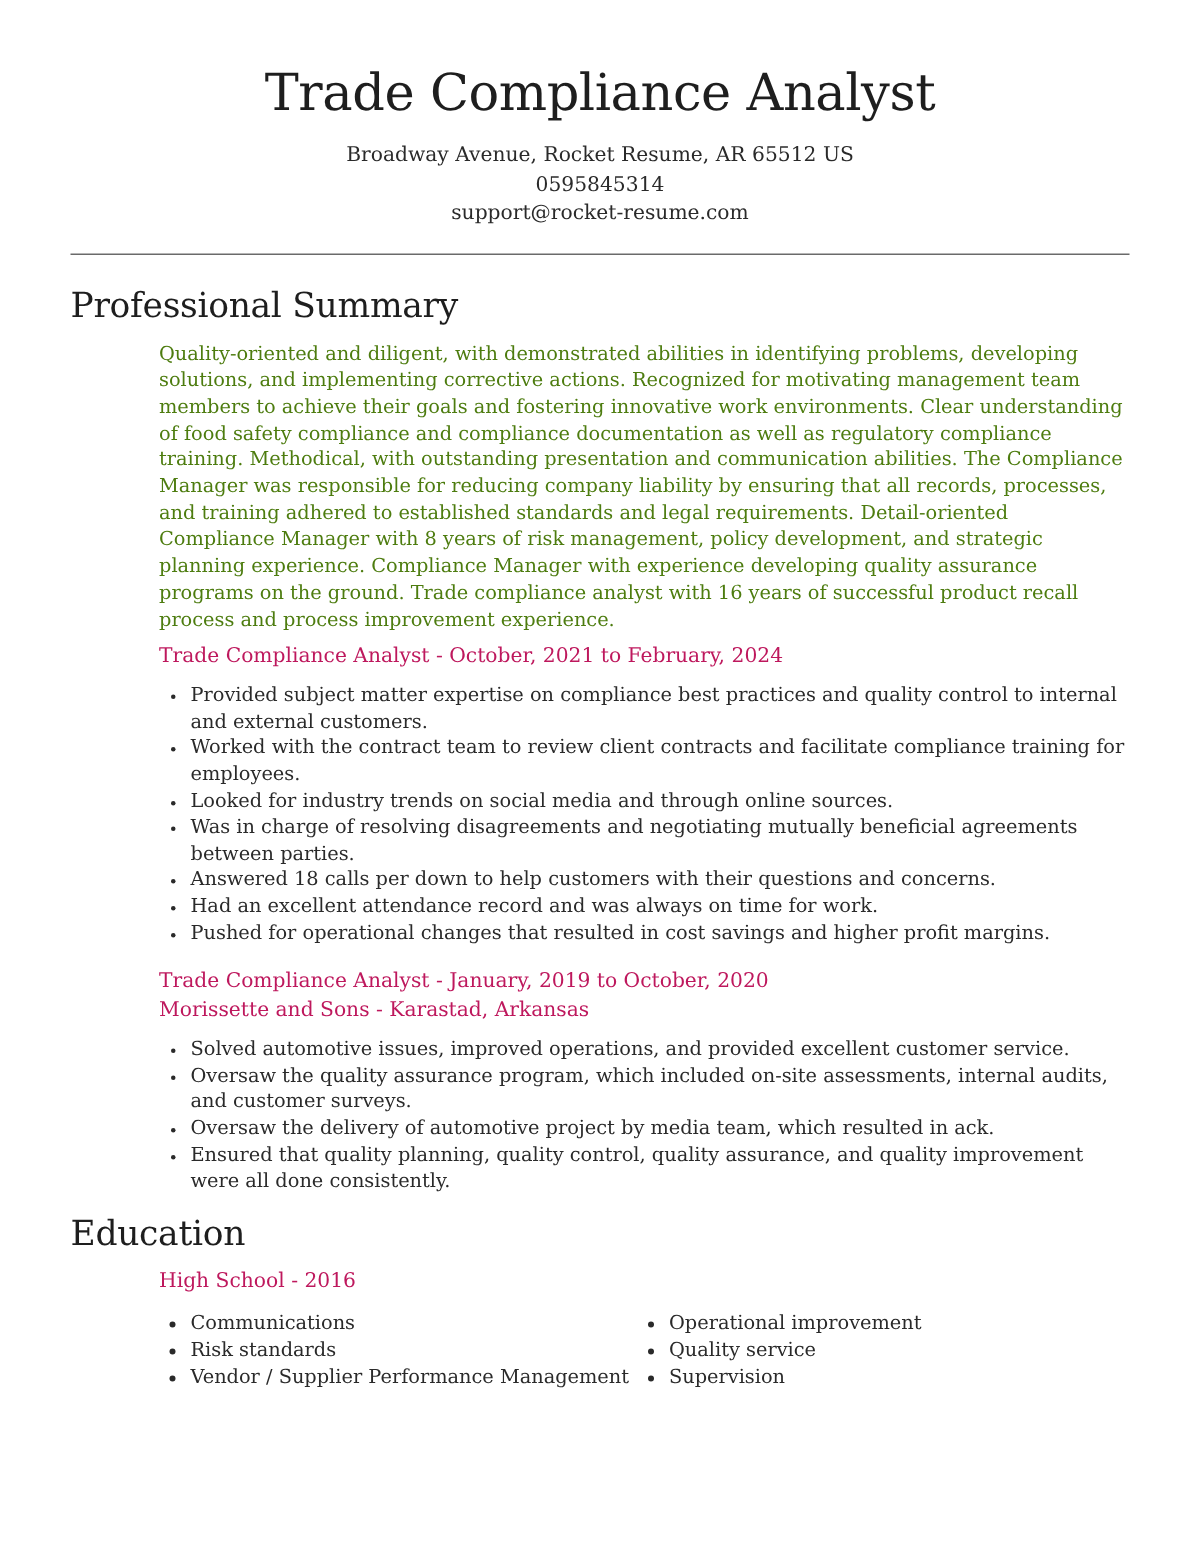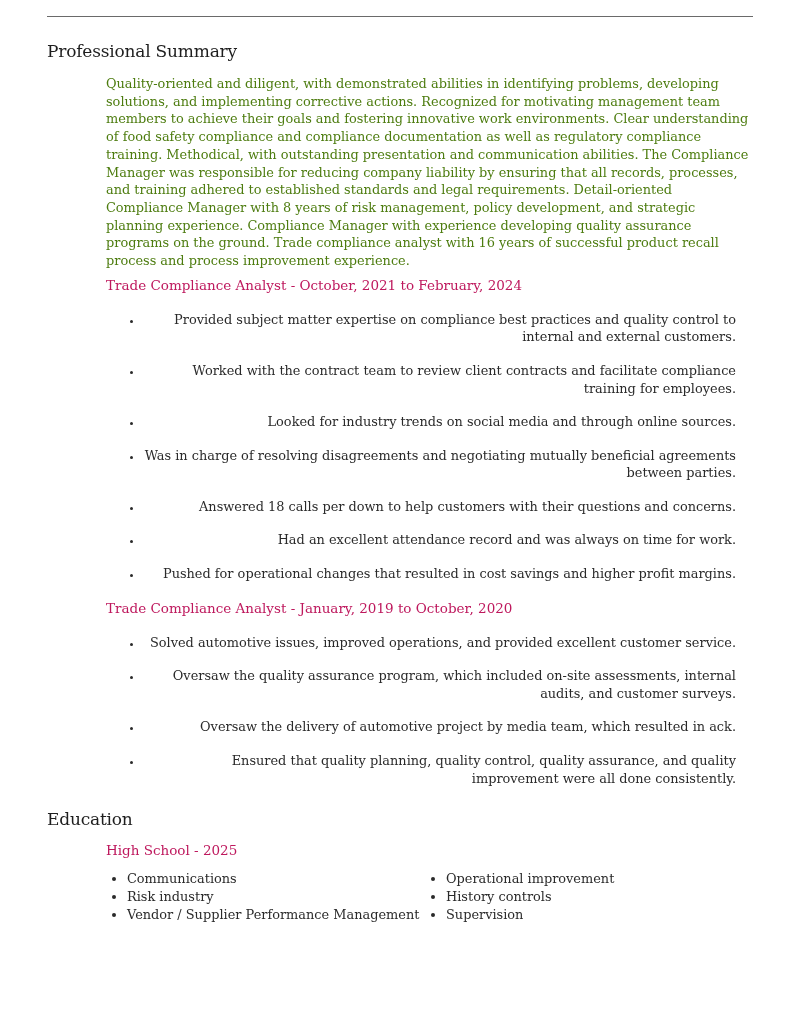--- a/index.html
+++ b/index.html
@@ -14,47 +14,55 @@
       font-size: 34px; font-weight: normal; color: #1e1e1e;
       margin: 0; line-height: 44px; letter-spacing: -0.3px;
     }
     .contact { margin-top: 10px; font-size: 13.5px; line-height: 19.5px; color: #2a2a2a; }
     .contact div { display: block; }
     .divider {
       margin: 16px 47px 0 47px; height: 0; border: 0;
       border-top: 1.5px solid #6a6a6a;
     }
     .section-title {
-      font-size: 17px; font-weight: normal; color: #1e1e1e;
+      font-size: 23px; font-weight: normal; color: #1e1e1e;
       margin: 0; padding-left: 47px; line-height: 32px; letter-spacing: -0.2px;
     }
     .summary {
       margin: 8px 48px 0 106px;
       font-size: 12.9px; line-height: 17.7px; color: #4d7c0f;
     }
     .job { margin-left: 106px; margin-right: 48px; }
     .job-title, .job-company {
       font-size: 13.5px; line-height: 19px; color: #be185d;
     }
     ul.bullets {
       margin: 8px 0 0 0; padding: 0 0 0 21px;
       font-size: 12.9px; line-height: 17.6px; color: #2a2a2a;
     }
-    ul.bullets li { margin: 16px; padding-left: 0; text-align: right; }
+    ul.bullets li { margin: 0; padding-left: 0; }
     ul.bullets li::marker { font-size: 11px; }
     .skills {
       display: grid; grid-template-columns: 319px 320px;
       margin-left: 106px; margin-top: 6px;
     }
     .skills ul { margin: 0; padding-left: 21px; font-size: 12.9px; line-height: 18px; color: #2a2a2a; }
   </style>
 </head>
 <body>
 
 <div class="page">
+  <div class="header">
+    <h1 class="name">Trade Compliance Analyst</h1>
+    <div class="contact">
+      <div>Broadway Avenue, Rocket Resume, AR 65512 US</div>
+      <div>0595845314</div>
+      <div>support@rocket-resume.com</div>
+    </div>
+  </div>
   <hr class="divider">
 
   <div style="margin-top:18px;">
     <h2 class="section-title">Professional Summary</h2>
     <p class="summary">Quality-oriented and diligent, with demonstrated abilities in identifying problems, developing solutions, and implementing corrective actions. Recognized for motivating management team members to achieve their goals and fostering innovative work environments. Clear understanding of food safety compliance and compliance documentation as well as regulatory compliance training. Methodical, with outstanding presentation and communication abilities. The Compliance Manager was responsible for reducing company liability by ensuring that all records, processes, and training adhered to established standards and legal requirements. Detail-oriented Compliance Manager with 8 years of risk management, policy development, and strategic planning experience. Compliance Manager with experience developing quality assurance programs on the ground. Trade compliance analyst with 16 years of successful product recall process and process improvement experience.</p>
   </div>
 
   <div style="margin-top:5px;">
 
     <div class="job" style="margin-top:6px;">
@@ -65,45 +73,46 @@
         <li>Looked for industry trends on social media and through online sources.</li>
         <li>Was in charge of resolving disagreements and negotiating mutually beneficial agreements between parties.</li>
         <li>Answered 18 calls per down to help customers with their questions and concerns.</li>
         <li>Had an excellent attendance record and was always on time for work.</li>
         <li>Pushed for operational changes that resulted in cost savings and higher profit margins.</li>
       </ul>
     </div>
 
     <div class="job" style="margin-top:14px;">
       <div class="job-title">Trade Compliance Analyst - January, 2019 to October, 2020</div>
+      <div class="job-company">Morissette and Sons - Karastad, Arkansas</div>
       <ul class="bullets">
         <li>Solved automotive issues, improved operations, and provided excellent customer service.</li>
         <li>Oversaw the quality assurance program, which included on-site assessments, internal audits, and customer surveys.</li>
         <li>Oversaw the delivery of automotive project by media team, which resulted in ack.</li>
         <li>Ensured that quality planning, quality control, quality assurance, and quality improvement were all done consistently.</li>
       </ul>
     </div>
   </div>
 
   <div style="margin-top:10px;">
     <h2 class="section-title">Education</h2>
     <div class="job" style="margin-top:6px;">
-      <div class="job-title">High School - 2025</div>
+      <div class="job-title">High School - 2016</div>
     </div>
   </div>
 
   <div style="margin-top:10px;">
     <div class="skills">
       <ul>
         <li>Communications</li>
-        <li>Risk industry</li>
+        <li>Risk standards</li>
         <li>Vendor / Supplier Performance Management</li>
 
       </ul>
       <ul>
         <li>Operational improvement</li>
-        <li>History controls</li>
+        <li>Quality service</li>
         <li>Supervision</li>
 
       </ul>
     </div>
   </div>
 </div>
 
 </body></html>

